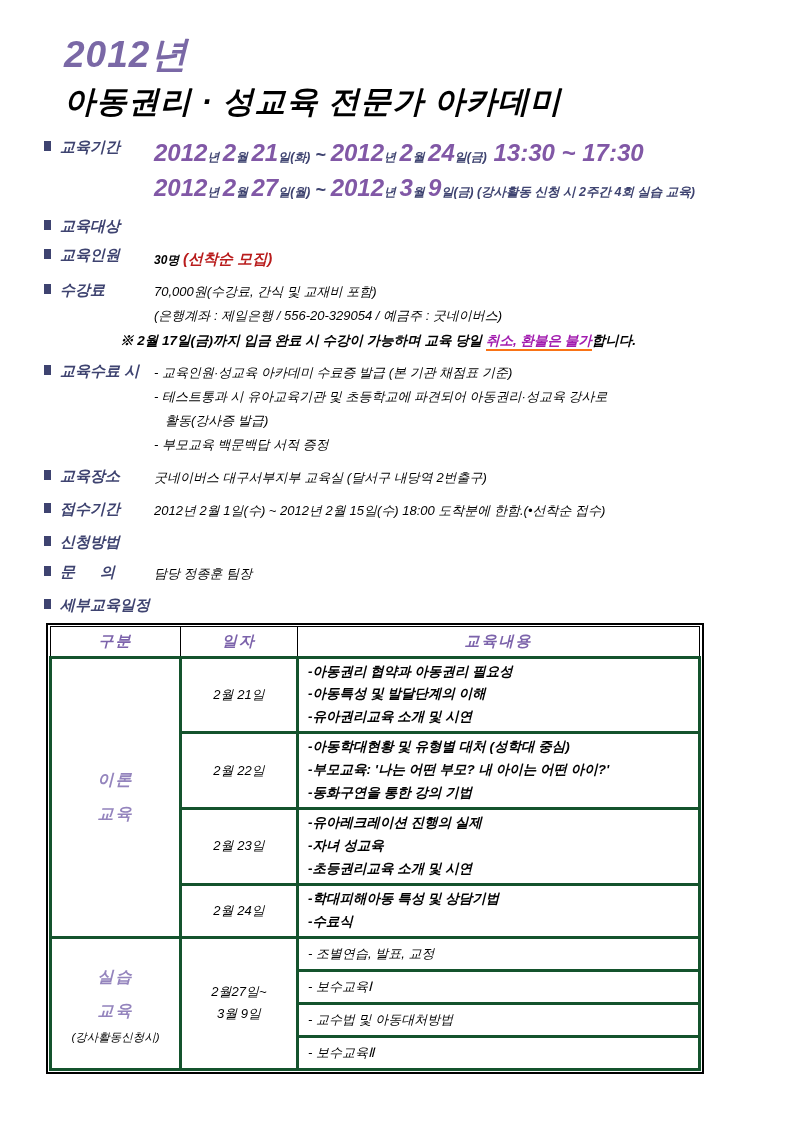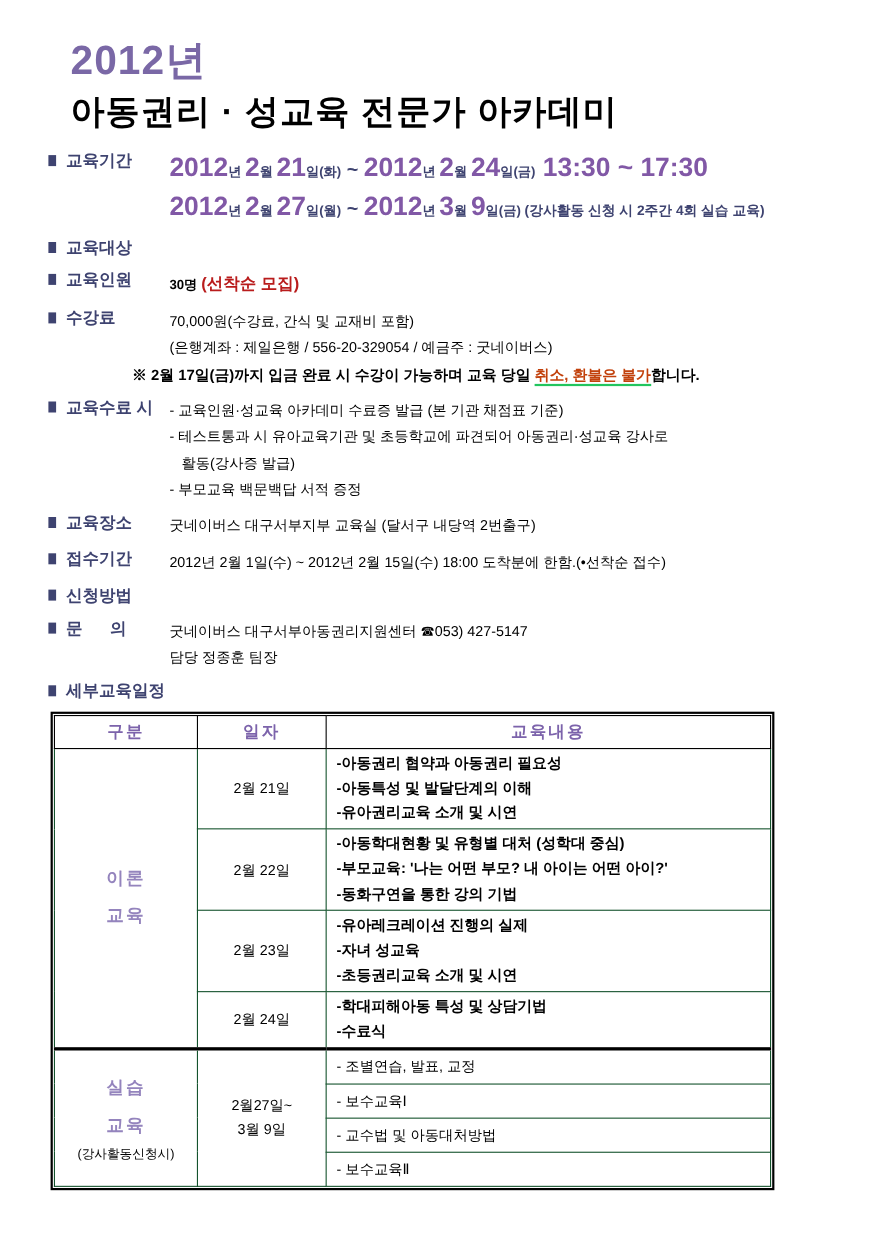--- a/index.html
+++ b/index.html
@@ -1,19 +1,19 @@
 <!DOCTYPE html>
 <html><head>
 <meta charset="utf-8">
 <style>
   html,body { margin:0; padding:0; background:#ffffff; }
   .page {
     width:794px; height:1123px; background:#fff; box-sizing:border-box;
     padding:30px 46px 0 44px; position:relative; overflow:hidden;
-    font-family:"Liberation Sans", sans-serif; color:#000;
+    font-family:"Liberation Sans", sans-serif; color:#000;font-style:italic;
   }
   
   .year-title { color:#7a68a6; font-size:37px; font-weight:bold; letter-spacing:1px; margin:4px 0 0 20px; line-height:1.15; }
   .main-title { color:#000; font-size:31px; font-weight:bold; letter-spacing:1px; margin:6px 0 16px 20px; line-height:1.2; }
   
   .sec { display:flex; align-items:flex-start; margin-bottom:7px; }
   .sq  { width:7px; height:10px; background:#3e4370; margin:5px 9px 0 0; flex:none; }
   .lbl { color:#3e4370; font-weight:bold; font-size:15px; width:94px; flex:none; white-space:pre; line-height:1.5; }
   .cnt { font-size:13px; line-height:1.7; padding-top:2px; flex:1; }
   .cnt .ln { margin-bottom:2px; }
@@ -21,27 +21,27 @@
   .dateline { line-height:1.25; margin-bottom:5px; white-space:nowrap; }
   .num   { color:#8158a6; font-size:24px; font-weight:bold;margin-top:24px; }
   .unit  { color:#3e4370; font-size:12px; font-weight:bold; }
   .tilde { color:#3e4370; font-size:18px; font-weight:bold; }
   .paren { color:#3e4370; font-size:12.5px; font-weight:bold; }
   
   .count { font-size:12px; font-weight:bold; }
   .red   { color:#b91c1c; font-weight:bold; font-size:15px; }
   .fee-warn { font-weight:bold; font-size:13.5px; margin-left:-34px; margin-top:3px; }
   .b { font-weight:bold; }
-  .red-u { color:#c2410c; font-weight:bold; border-bottom:2px solid #22c55e; padding-bottom:1px; }
+  .red-u { color:#a21caf; font-weight:bold; border-bottom:2px solid #f97316; padding-bottom:1px; }
   .indent { padding-left:11px; }
   
   .table-outer { border:2px solid #000; padding:1px; width:652px; margin:6px 0 0 2px; }
   table.sched { border-collapse:collapse; width:100%; table-layout:fixed; }
   table.sched th { border:1px solid #000; color:#7c63ab; font-size:15px; font-weight:bold; padding:5px 0; letter-spacing:2px; }
-  table.sched td { border:1px solid #14532d; vertical-align:middle; }
+  table.sched td { border:3px solid #14532d; vertical-align:middle; }
   td.cat { text-align:center; color:#9484bd; font-weight:bold; font-size:16px; letter-spacing:2px; line-height:2.1; }
   .cat-note { display:block; color:#000; font-weight:normal; font-size:11.5px; letter-spacing:0; line-height:1.6; }
   td.date-cell { text-align:center; font-size:13px; line-height:1.7; padding:2px; }
   td.items { padding:2px 9px; }
   td.items .line { font-weight:bold; font-size:13.5px; line-height:1.55; padding:1px 0; }
   td.p-item { padding:6px 9px; font-size:13px; }
   tr.practice-first td { border-top:3px solid #000; }
 </style>
 </head>
 <body>
@@ -113,21 +113,20 @@
 
   <div class="sec">
     <span class="sq"></span>
     <span class="lbl">신청방법</span>
   </div>
 
   <div class="sec">
     <span class="sq"></span>
     <span class="lbl">문      의</span>
     <div class="cnt">
-      <div class="ln">굿네이버스 대구서부아동권리지원센터 ☎053) 427-5147</div>
       <div class="ln">담당 정종훈 팀장</div>
     </div>
   </div>
 
   <div class="sec" style="margin-bottom:3px">
     <span class="sq"></span>
     <span class="lbl" style="width:auto">세부교육일정</span>
   </div>
 
   <div class="table-outer">

